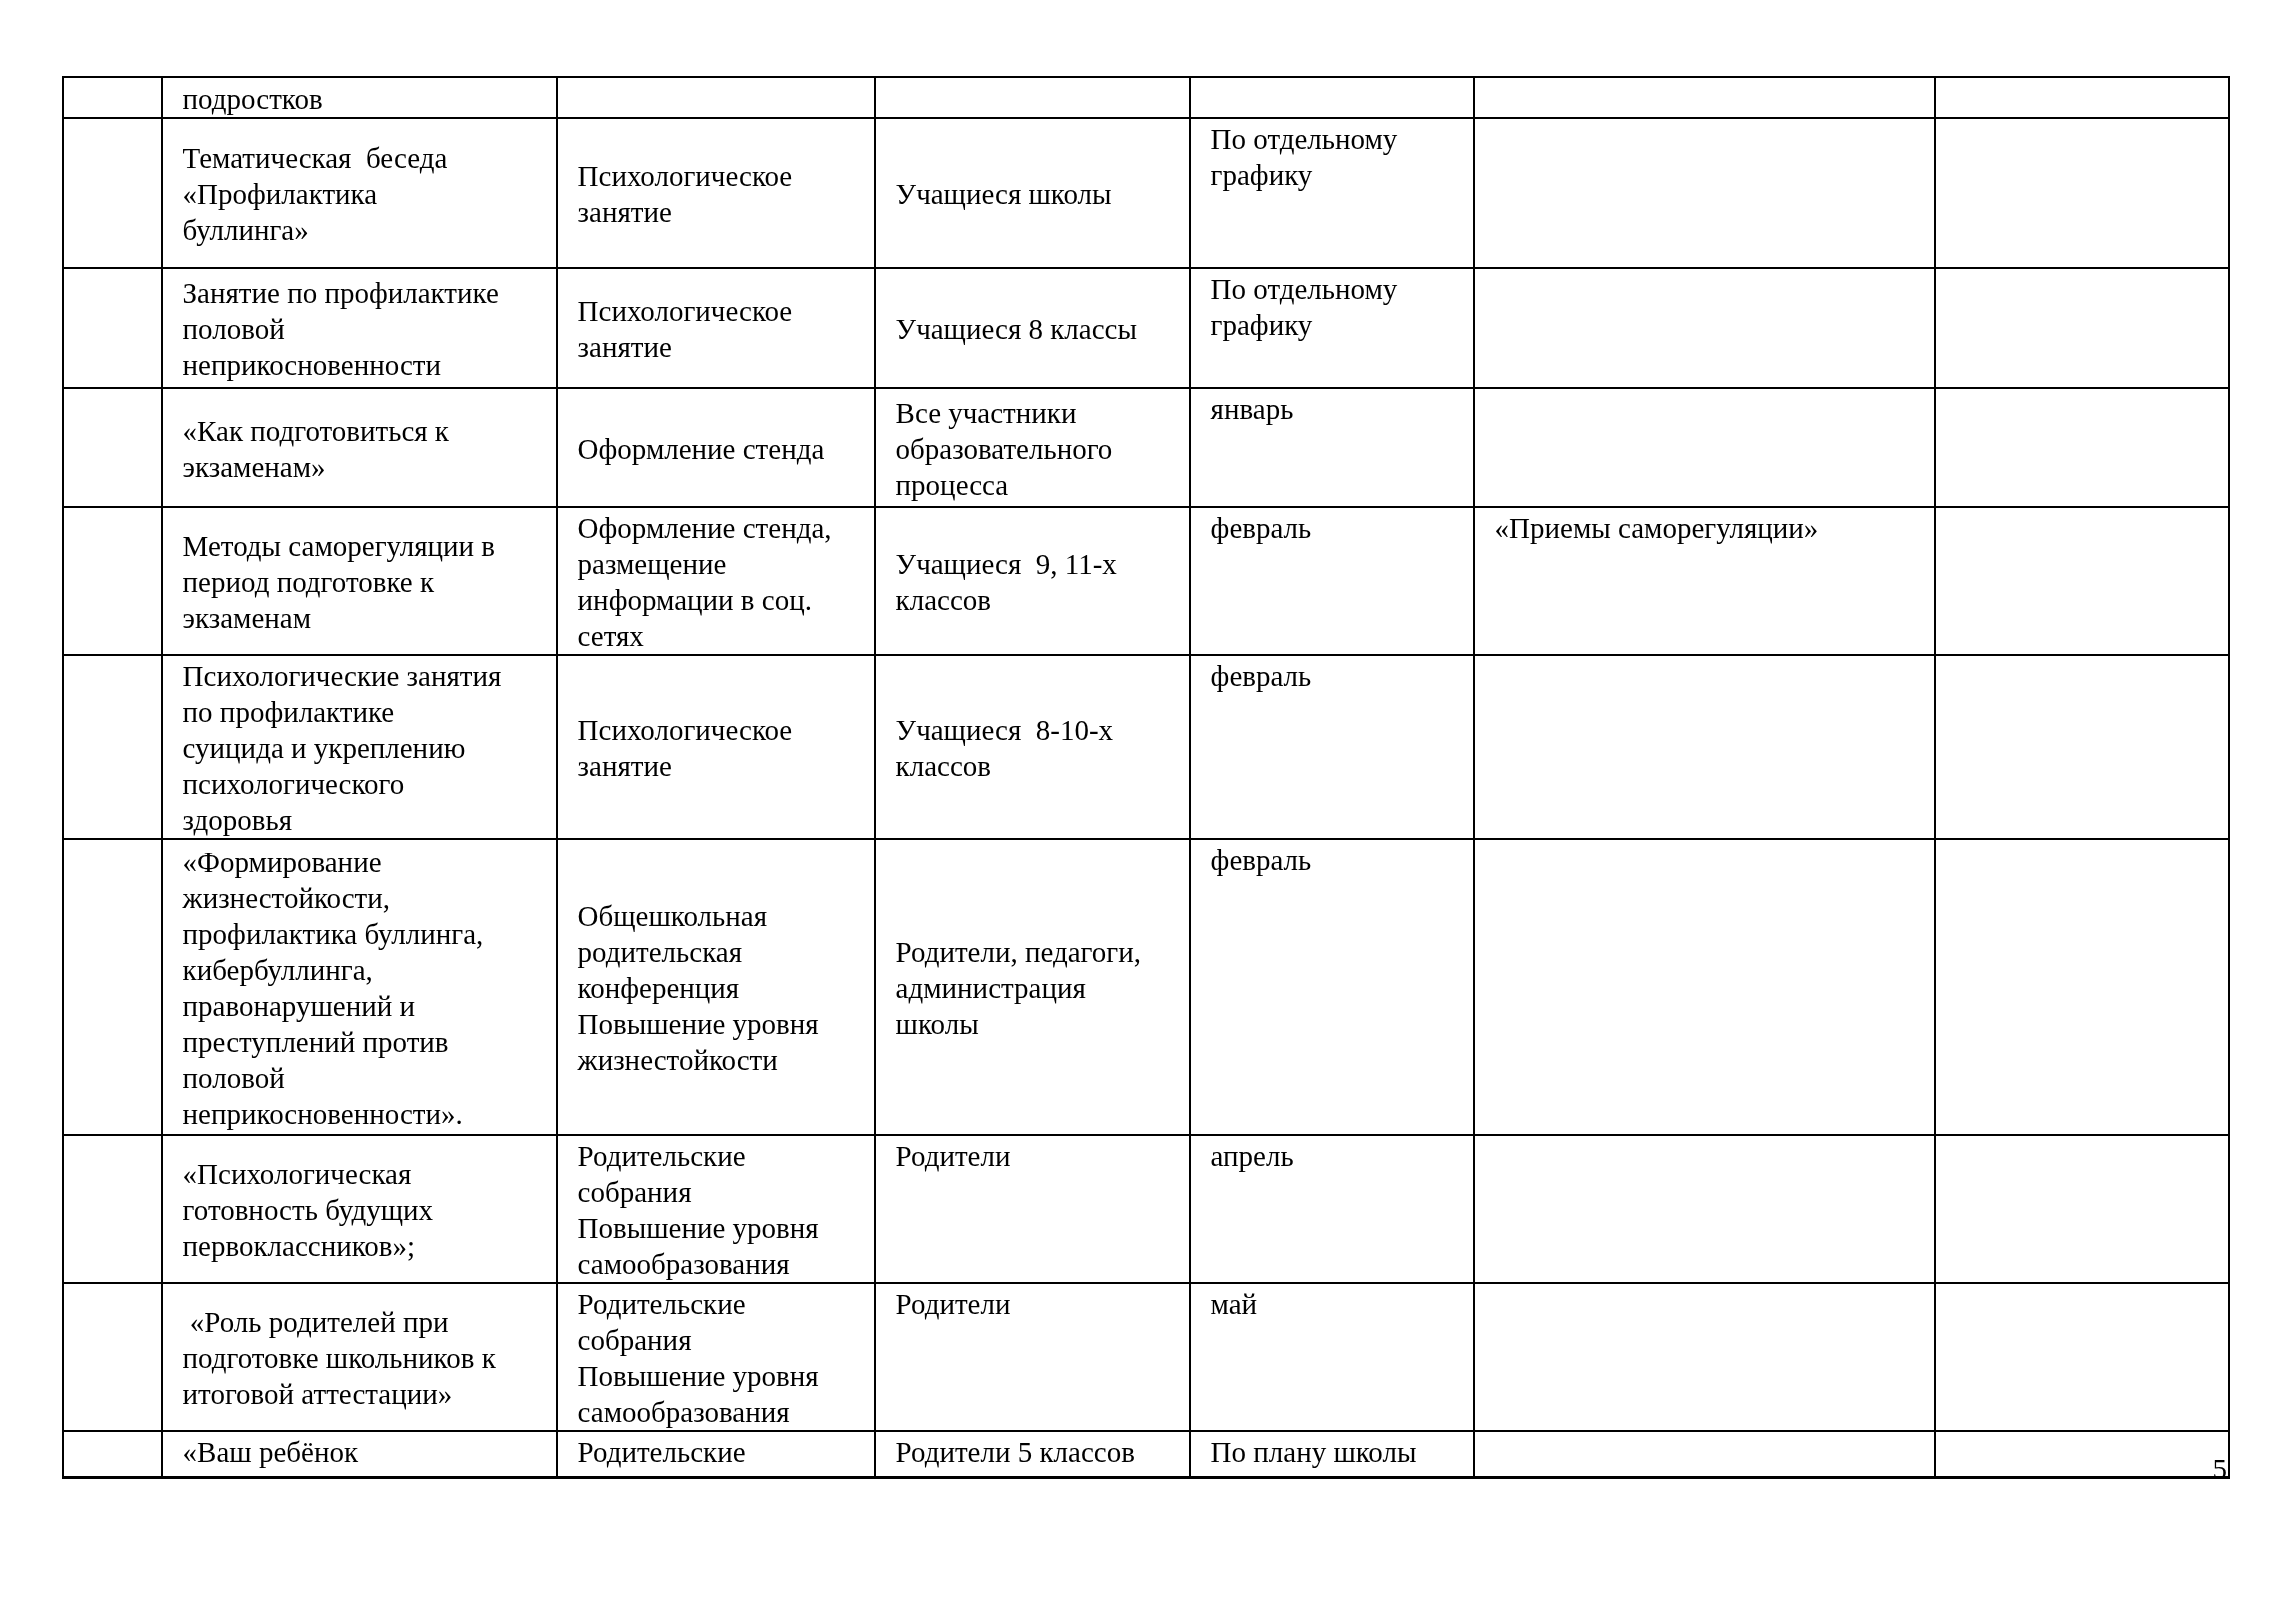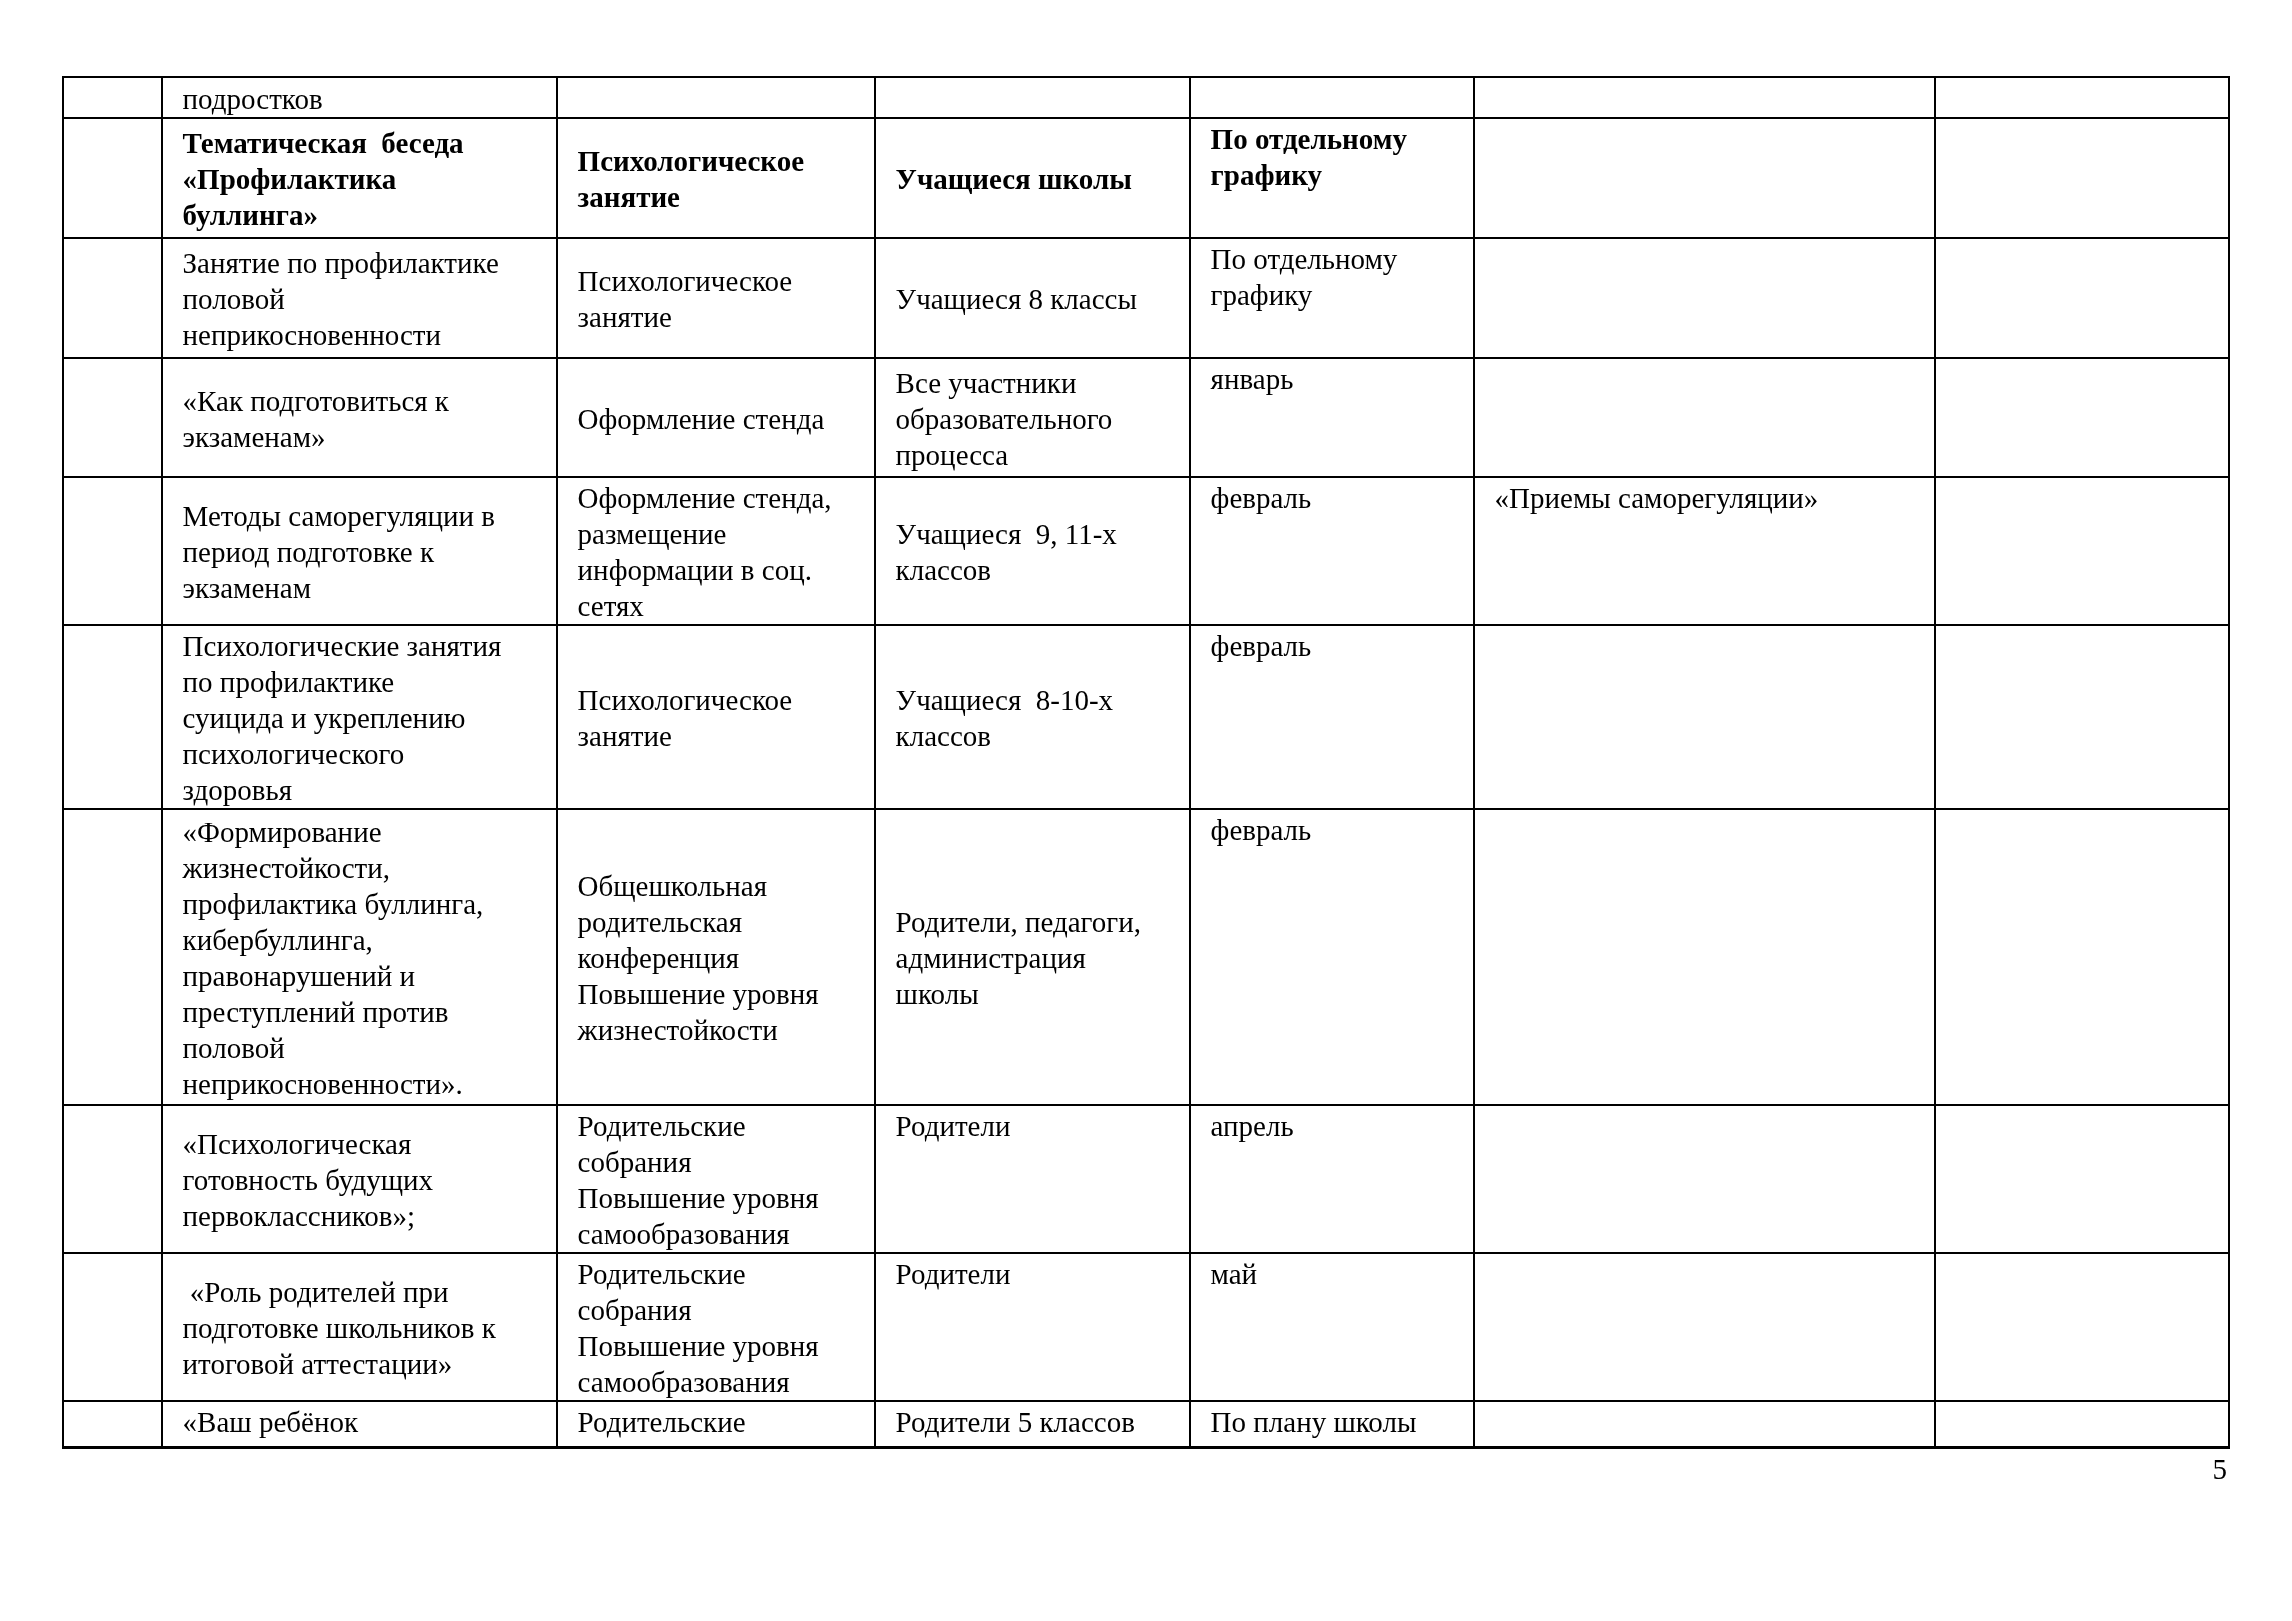--- a/index.html
+++ b/index.html
@@ -45,21 +45,21 @@
   
   col.c1 { width: 99px; }
   col.c2 { width: 395px; }
   col.c3 { width: 318px; }
   col.c4 { width: 315px; }
   col.c5 { width: 284px; }
   col.c6 { width: 461px; }
   col.c7 { width: 294px; }
   
   tr:nth-child(1)  { height: 41px; }
-  tr:nth-child(2)  { height: 120px; font-weight: bold; }
+  tr:nth-child(2)  { height: 150px; }
   tr:nth-child(3)  { height: 120px; border-radius: 17px; }
   tr:nth-child(4)  { height: 119px; }
   tr:nth-child(5)  { height: 148px; }
   tr:nth-child(6)  { height: 181px; }
   tr:nth-child(7)  { height: 296px; margin-top: 8px; }
   tr:nth-child(8)  { height: 148px; }
   tr:nth-child(9)  { height: 148px; }
   tr:nth-child(10) { height: 46px; }
   
   table.plan td:nth-child(5),

